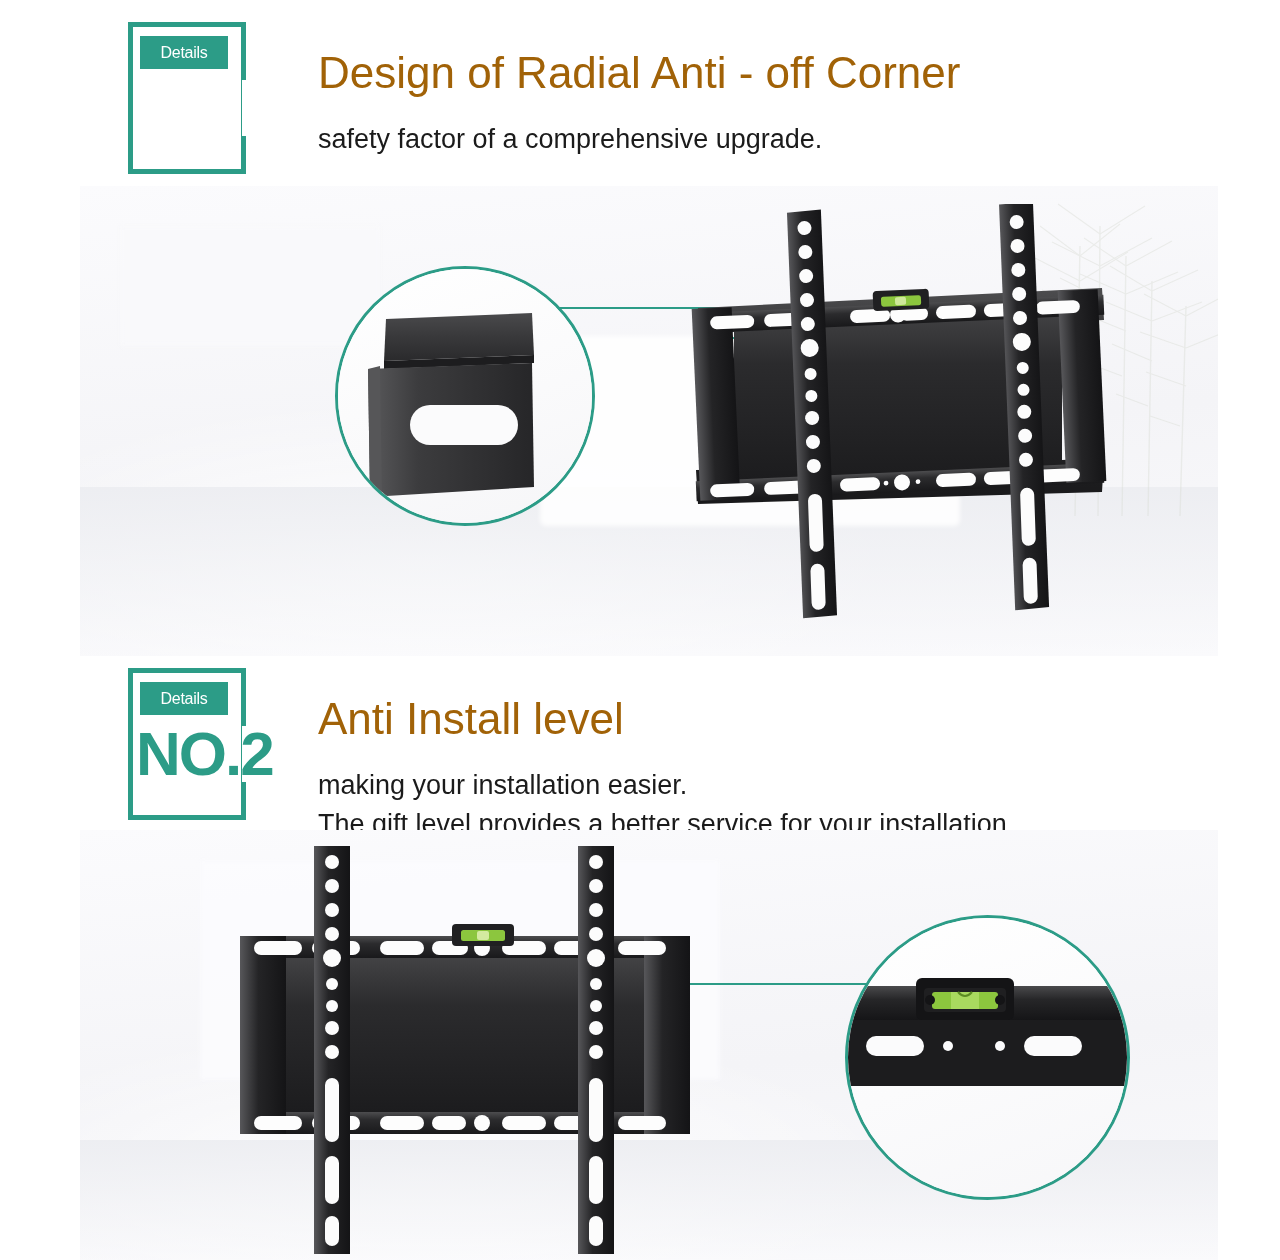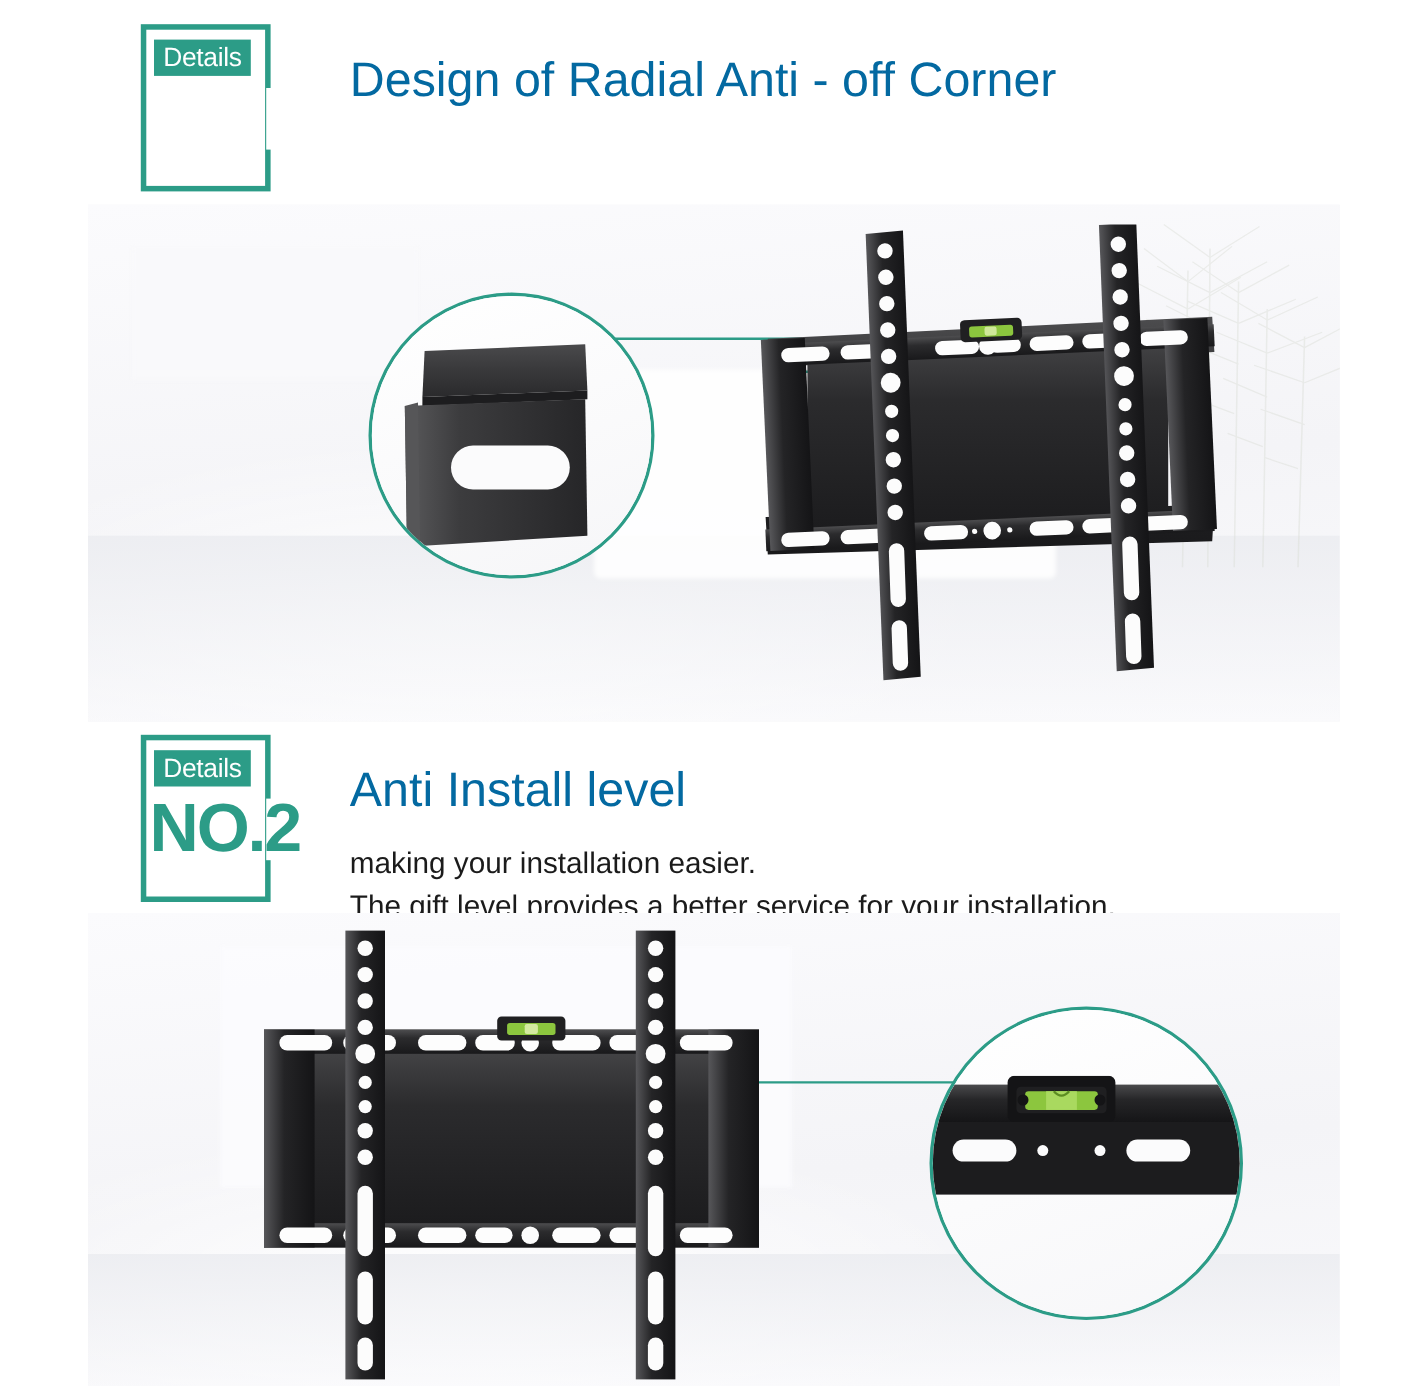--- a/index.html
+++ b/index.html
@@ -27,37 +27,37 @@
   
   .badge-notch {
     position: absolute; right: -5px; top: 58px;
     width: 9px; height: 56px; background: #ffffff;
   }
   .badge-details {
     position: absolute; left: 12px; top: 14px;
     width: 88px; height: 33px;
     background: #2c9c87;
     color: #ffffff;
-    font-size: 24px; line-height: 33px;
+    font-size: 16px; line-height: 33px;
     text-align: center;
     letter-spacing: -0.3px;
     font-weight: 400;
   }
   .badge-no {
     position: absolute; left: 8px; top: 50px;
     color: #2c9c87;
     font-size: 62px;
     font-weight: 700;
     letter-spacing: -2px;
     line-height: 72px;
     white-space: nowrap;
   }
   .sec-title {
     position: absolute; left: 318px; top: 26px;
-    color: #0369a1;
+    color: #a16207;
     font-size: 44px;
     font-weight: 400;
     letter-spacing: 0px;
     white-space: nowrap;
   }
   .sec-body {
     position: absolute; left: 318px; top: 98px;
     width: 880px;
     color: #1b1b1b;
     font-size: 27px;
@@ -109,20 +109,21 @@
 <div class="page">
 
   <div class="section-head" style="top:22px;">
     <div class="badge">
       <div class="badge-frame"></div>
       <div class="badge-notch"></div>
       <div class="badge-details">Details</div>
     </div>
     <div class="sec-title">Design of Radial Anti - off Corner</div>
     <div class="sec-body">
+      <div>safety factor of a comprehensive upgrade.</div>
     </div>
   </div>
 
   <div class="photo" style="left:80px; top:186px; width:1138px; height:470px;">
     <div class="bg"></div>
     <div class="bg-desk"></div>
     <div class="bg-panel" style="left:460px; top:150px; width:420px; height:190px;
          border-radius:6px;"></div>
     <div class="bg-panel" style="left:40px; top:40px; width:260px; height:120px;
          background:rgba(248,248,251,.9);"></div>

